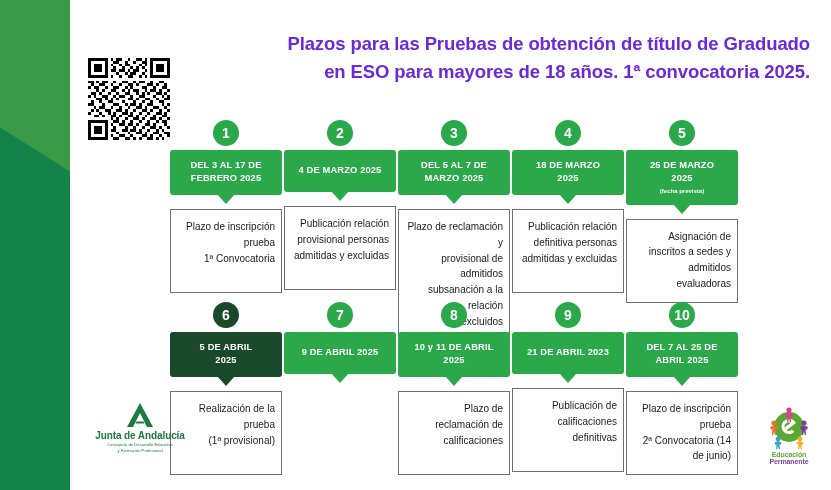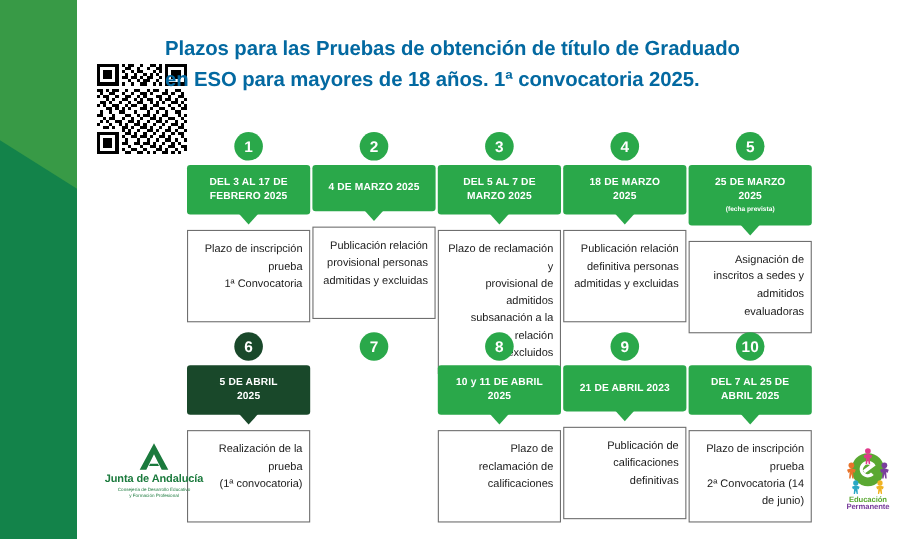--- a/index.html
+++ b/index.html
@@ -35,25 +35,25 @@
   .qr {
     position: absolute; left: 88px; top: 58px;
     width: 82px; height: 82px;
     background: #ffffff;
   }
   .qr svg { display: block; }
 
   .title {
     position: absolute; left: 150px; top: 30px;
     width: 660px;
-    text-align: left;
+    text-align: right;
     font-size: 18.5px;
     font-weight: bold;
     line-height: 1.5;
-    color: #0369a1;
+    color: #6d28d9;
     letter-spacing: -0.1px;
   }
 
   
   .row { position: absolute; left: 170px; width: 660px; }
   .row-1 { top: 120px; }
   .row-2 { top: 302px; }
 
   .step {
     position: absolute;
@@ -488,26 +488,29 @@
   <div class="row row-2">
     <div class="step step-c0">
       <div class="num-circle dark">6</div>
       <div class="banner dark">
         <span class="banner-line">5 DE ABRIL</span>
         <span class="banner-line">2025</span>
       </div>
       <div class="desc">
         <span class="desc-line">Realización de la</span>
         <span class="desc-line">prueba</span>
-        <span class="desc-line">(1ª convocatoria)</span>
+        <span class="desc-line">(1ª provisional)</span>
       </div>
     </div>
 
     <div class="step step-c1">
       <div class="num-circle">7</div>
+      <div class="banner">
+        <span class="banner-line">9 DE ABRIL 2025</span>
+      </div>
     </div>
 
     <div class="step step-c2">
       <div class="num-circle">8</div>
       <div class="banner">
         <span class="banner-line">10 y 11 DE ABRIL</span>
         <span class="banner-line">2025</span>
       </div>
       <div class="desc">
         <span class="desc-line">Plazo de</span>

